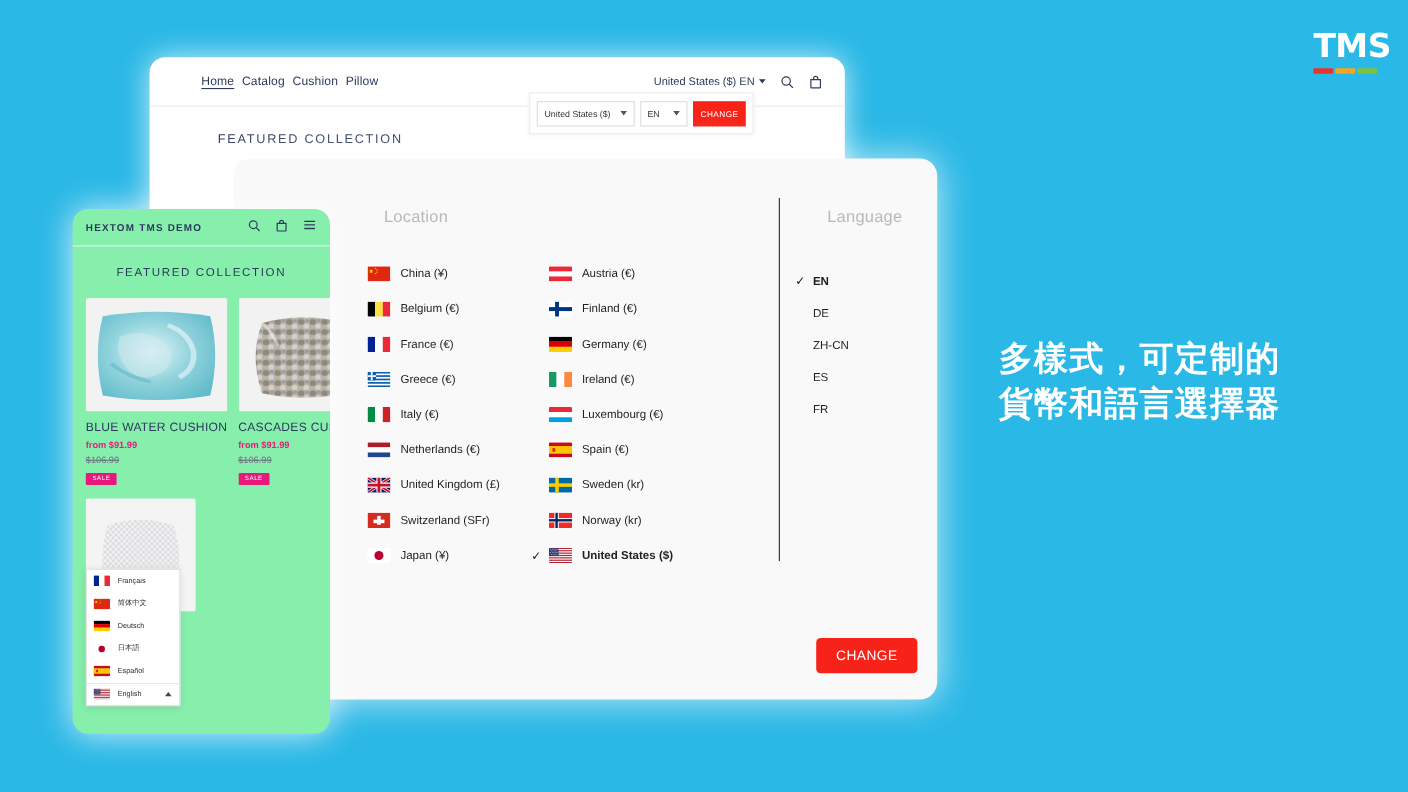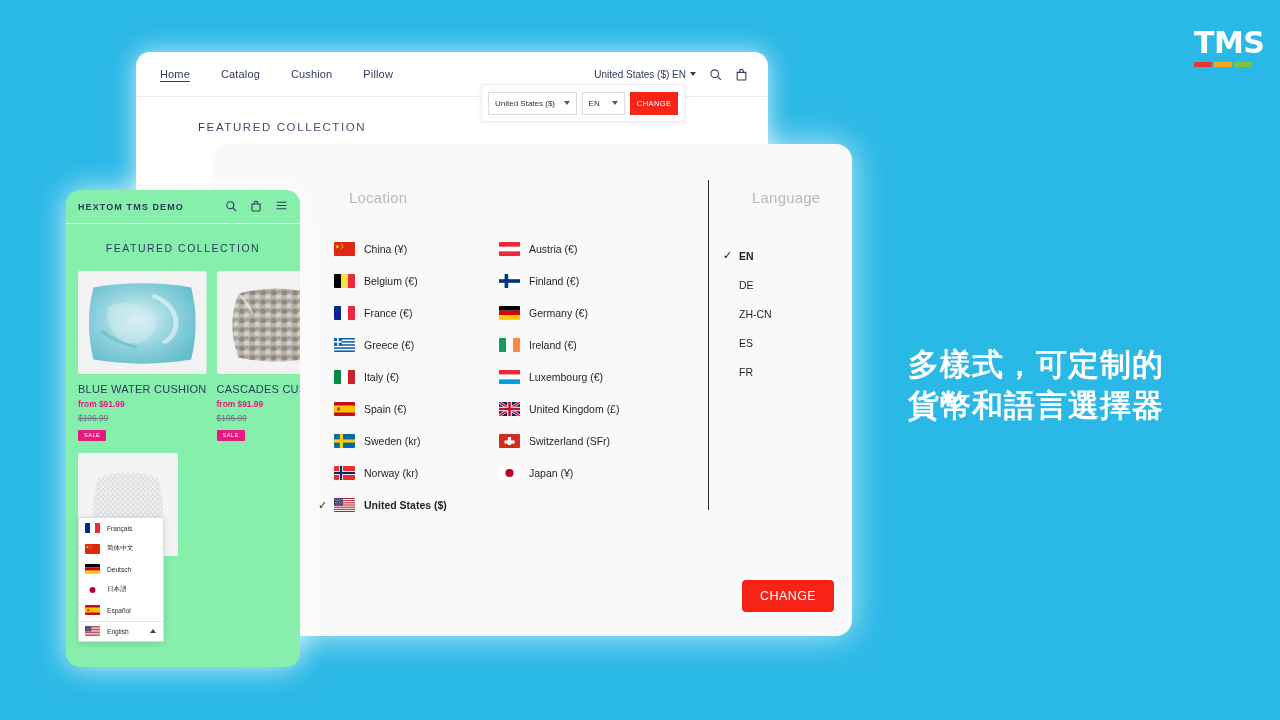--- a/index.html
+++ b/index.html
@@ -30,21 +30,21 @@
     width: 632px; height: 190px;
     background: #ffffff;
     border-radius: 14px;
     box-shadow: 0 0 26px rgba(255,255,255,0.75);
     overflow: hidden;
   }
   .desk-nav {
     height: 44px; display: flex; align-items: center;
     padding: 0 20px 0 24px; position: relative;
   }
-  .desk-nav .links { display: flex; gap: 31px; }
+  .desk-nav .links { display: flex; gap: 7px; margin-left: 23px; }
   .desk-nav .links a {
     font-size: 11px; color: #2d3a5c; text-decoration: none;
     letter-spacing: 0.15px;
   }
   .desk-nav .links a.active { text-decoration: underline; text-underline-offset: 3px; }
   .desk-nav .right { margin-left: auto; display: flex; align-items: center; gap: 13px; }
   .desk-sel {
     font-size: 10px; color: #2d3a5c; display: flex; align-items: center; gap: 4px;
   }
   .caret-dn {
@@ -205,21 +205,20 @@
     width: 0; height: 0; border-left: 3px solid transparent;
     border-right: 3px solid transparent; border-bottom: 4px solid #444;
   }
 
   
   .headline {
     position: absolute; left: 908px; top: 306px; width: 330px;
     color: #ffffff; font-weight: 700; font-size: 31px; line-height: 1.33;
     letter-spacing: 1px;
     font-family: "DejaVu Sans", "Liberation Sans", sans-serif;
-    margin-top: 38px;
   }
 </style>
 </head>
 <body>
 
 <div class="tms-logo">
   <div class="tms-word">TMS</div>
   <div class="tms-bars">
     <span style="background: rgb(232, 52, 42);"></span>
     <span style="background: rgb(245, 166, 35);"></span>
@@ -378,20 +377,30 @@
         </div>
         <div class="loc-item">
           <span class="flag">
             <svg viewBox="0 0 21 14" xmlns="http://www.w3.org/2000/svg">
               <rect width="21" height="4.67" fill="#ed2939"></rect>
               <rect y="4.67" width="21" height="4.66" fill="#fff"></rect>
               <rect y="9.33" width="21" height="4.67" fill="#00a1de"></rect>
             </svg>
           </span>
           <span class="lbl">Luxembourg (€)</span>
+        </div>
+        <div class="loc-item">
+          <span class="flag">
+            <svg viewBox="0 0 21 14" xmlns="http://www.w3.org/2000/svg">
+              <rect width="21" height="4.67" fill="#ae1c28"></rect>
+              <rect y="4.67" width="21" height="4.66" fill="#fff"></rect>
+              <rect y="9.33" width="21" height="4.67" fill="#21468b"></rect>
+            </svg>
+          </span>
+          <span class="lbl">Netherlands (€)</span>
         </div>
         <div class="loc-item">
           <span class="flag">
             <svg viewBox="0 0 21 14" xmlns="http://www.w3.org/2000/svg">
               <rect width="21" height="14" fill="#c60b1e"></rect>
               <rect y="3.5" width="21" height="7" fill="#ffc400"></rect>
               <rect x="3.2" y="5.4" width="2.6" height="3.2" fill="#c60b1e" opacity=".85"></rect>
             </svg>
           </span>
           <span class="lbl">Spain (€)</span>

